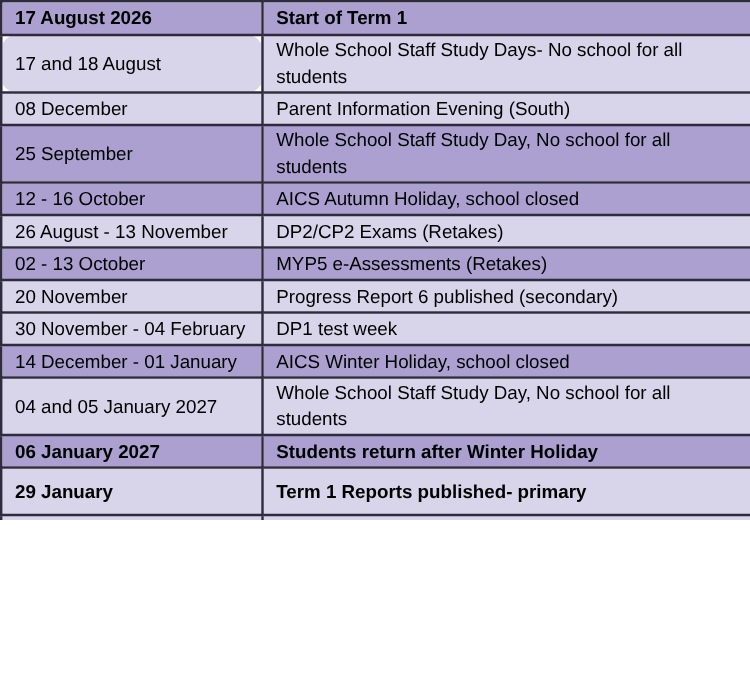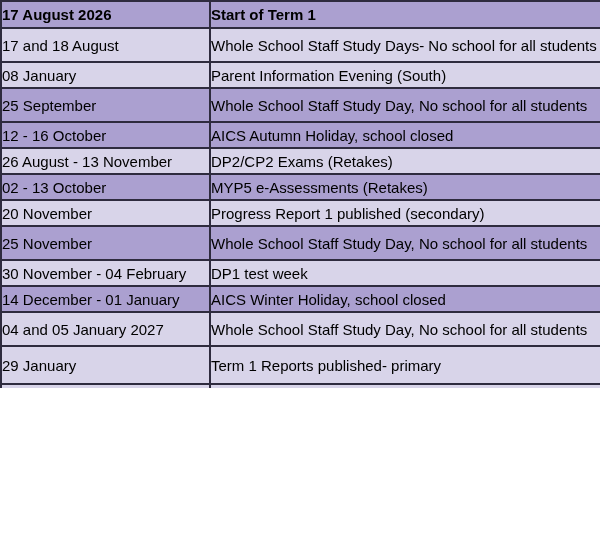--- a/index.html
+++ b/index.html
@@ -15,40 +15,40 @@
   }
   table.calendar {
     border-collapse: collapse;
     table-layout: fixed;
     width: 600px;
     color: #000000;
     font-size: 15px;
   }
   table.calendar td {
     border: 2px solid #2e2b3e;
-    padding: 1px 0;
+    padding: 1px 10px;
     vertical-align: middle;
     line-height: 21px;
     overflow: hidden;
     word-wrap: break-word;
   }
   col.date-col  { width: 209px; }
   col.event-col { width: 391px; }
 
   tr.shade-dark  td { background: #aba0d0; }
   tr.shade-light td { background: #d8d4e9; }
   tr.row-bold    td { font-weight: bold; }
 
   tr.size-single { height: 26px; }
   tr.size-double { height: 34px; }
   tr.first-row   { height: 27px; }
-  tr.last-row    { height: 38px; }
+  tr.last-row    { height: 38px; font-weight: bold; }
 
   td.va-top    { vertical-align: top; }
-  td.va-bottom { vertical-align: bottom; }
+  td.va-bottom { vertical-align: bottom; border-radius: 12px; }
 
   tr.partial-row { height: 4px; }
   tr.partial-row td { padding: 0; border-bottom: none; }
 </style>
 </head>
 <body>
 
 <table class="calendar">
   <colgroup>
     <col class="date-col">
@@ -57,59 +57,59 @@
   <tbody id="calendar-body">
       <tr class="shade-dark size-single row-bold first-row">
         <td>17 August 2026</td>
         <td>Start of Term 1</td>
       </tr>
       <tr class="shade-light size-double">
         <td class="va-bottom">17 and 18 August</td>
         <td class="va-top">Whole School Staff Study Days- No school for all students</td>
       </tr>
       <tr class="shade-light size-single">
-        <td>08 January</td>
+        <td>08 December</td>
         <td>Parent Information Evening (South)</td>
       </tr>
       <tr class="shade-dark size-double">
         <td class="va-top">25 September</td>
         <td class="va-top">Whole School Staff Study Day, No school for all students</td>
       </tr>
       <tr class="shade-dark size-single">
         <td>12 - 16 October</td>
         <td>AICS Autumn Holiday, school closed</td>
       </tr>
       <tr class="shade-light size-single">
         <td>26 August - 13 November</td>
         <td>DP2/CP2 Exams (Retakes)</td>
       </tr>
       <tr class="shade-dark size-single">
         <td>02 - 13 October</td>
         <td>MYP5 e-Assessments (Retakes)</td>
       </tr>
       <tr class="shade-light size-single">
         <td>20 November</td>
-        <td>Progress Report 1 published (secondary)</td>
-      </tr>
-      <tr class="shade-dark size-double">
-        <td class="va-top">25 November</td>
-        <td class="va-top">Whole School Staff Study Day, No school for all students</td>
+        <td>Progress Report 6 published (secondary)</td>
       </tr>
       <tr class="shade-light size-single">
         <td>30 November - 04 February</td>
         <td>DP1 test week</td>
       </tr>
       <tr class="shade-dark size-single">
         <td>14 December - 01 January</td>
         <td>AICS Winter Holiday, school closed</td>
       </tr>
       <tr class="shade-light size-double">
         <td class="va-top">04 and 05 January 2027</td>
         <td class="va-top">Whole School Staff Study Day, No school for all students</td>
       </tr>
+      <tr class="shade-dark size-single row-bold">
+        <td>06 January 2027</td>
+        <td>Students return after Winter Holiday</td>
+      </tr>
       <tr class="shade-light size-single last-row">
         <td>29 January</td>
         <td>Term 1 Reports published- primary</td>
       </tr>
       <tr class="partial-row shade-light">
         <td></td>
         <td></td>
       </tr>
     </tbody>
 </table>

